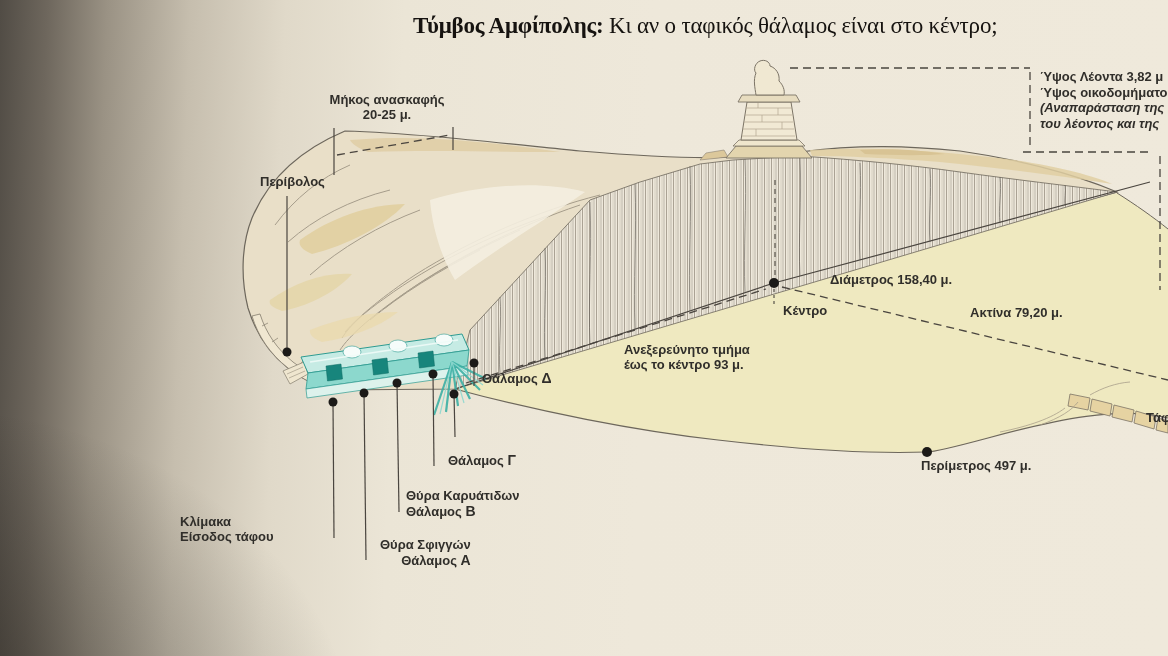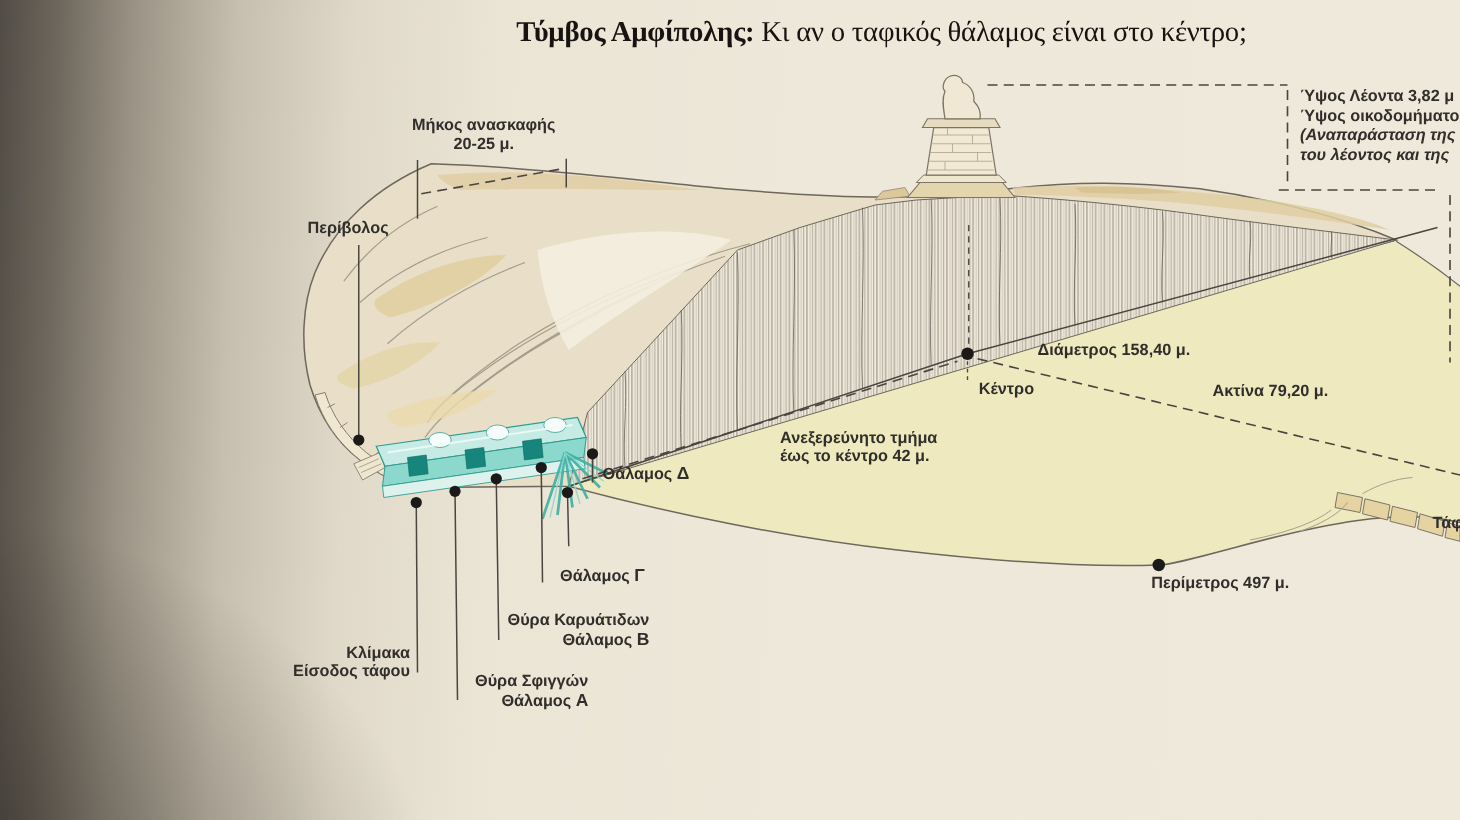--- a/index.html
+++ b/index.html
@@ -12,21 +12,21 @@
   }
   #art{position:absolute; left:0; top:0;}
   .lbl{
     position:absolute; font-weight:700; font-size:13px; line-height:1.18;
     color:#302e2a; white-space:nowrap;
   }
   .lbl .ln{display:block;}
   .italic{font-style:italic; font-weight:700;}
   .big{font-size:14px;}
   .center{text-align:center;}
-  .right{text-align:right;}
+  .right{text-align:left;}
   #title{
     position:absolute; left:413px; top:13px; white-space:nowrap;
     font-family:"Liberation Serif", serif; font-size:23px; color:#161310; letter-spacing:-0.2px;
   }
   #title .tb{font-weight:700;}
   #title .tr{font-weight:400;}
 </style>
 </head>
 <body>
 
@@ -217,21 +217,21 @@
   <div id="title">
     <span class="tb">Τύμβος Αμφίπολης:</span>
     <span class="tr">Κι αν ο ταφικός θάλαμος είναι στο κέντρο;</span>
   </div>
 
   <div class="lbl center" style="left:303px; top:92px; width:168px;">
     <span class="ln">Μήκος ανασκαφής</span>
     <span class="ln">20-25 μ.</span>
   </div>
 
-  <div class="lbl" style="left:246px; top:174px;">
+  <div class="lbl" style="left:260px; top:174px;">
     <span>Περίβολος</span>
   </div>
 
   <div class="lbl" style="left:1040px; top:69px; line-height:15.5px;">
     <span class="ln">Ύψος Λέοντα 3,82 μ</span>
     <span class="ln">Ύψος οικοδομήματο</span>
     <span class="ln italic">(Αναπαράσταση της</span>
     <span class="ln italic">του λέοντος και της</span>
   </div>
 
@@ -242,35 +242,35 @@
   <div class="lbl" style="left:783px; top:303px;">
     <span>Κέντρο</span>
   </div>
 
   <div class="lbl" style="left:970px; top:305px;">
     <span>Ακτίνα 79,20 μ.</span>
   </div>
 
   <div class="lbl" style="left:624px; top:342px;">
     <span class="ln">Ανεξερεύνητο τμήμα</span>
-    <span class="ln">έως το κέντρο 42 μ.</span>
+    <span class="ln">έως το κέντρο 93 μ.</span>
   </div>
 
   <div class="lbl" style="left:482px; top:370px;">
     <span>Θάλαμος</span>
     <span class="big">Δ</span>
   </div>
 
 
   <div class="lbl" style="left:448px; top:452px;">
     <span>Θάλαμος</span>
     <span class="big">Γ</span>
   </div>
 
-  <div class="lbl" style="left:406px; top:488px;text-align:right;">
+  <div class="lbl" style="left:406px; top:488px;">
     <span class="ln">Θύρα Καρυάτιδων</span>
     <span class="ln">
       <span>Θάλαμος</span>
       <span class="big">Β</span>
     </span>
   </div>
 
   <div class="lbl right" style="left:180px; top:514px; width:148px;">
     <span class="ln">Κλίμακα</span>
     <span class="ln">Είσοδος τάφου</span>

